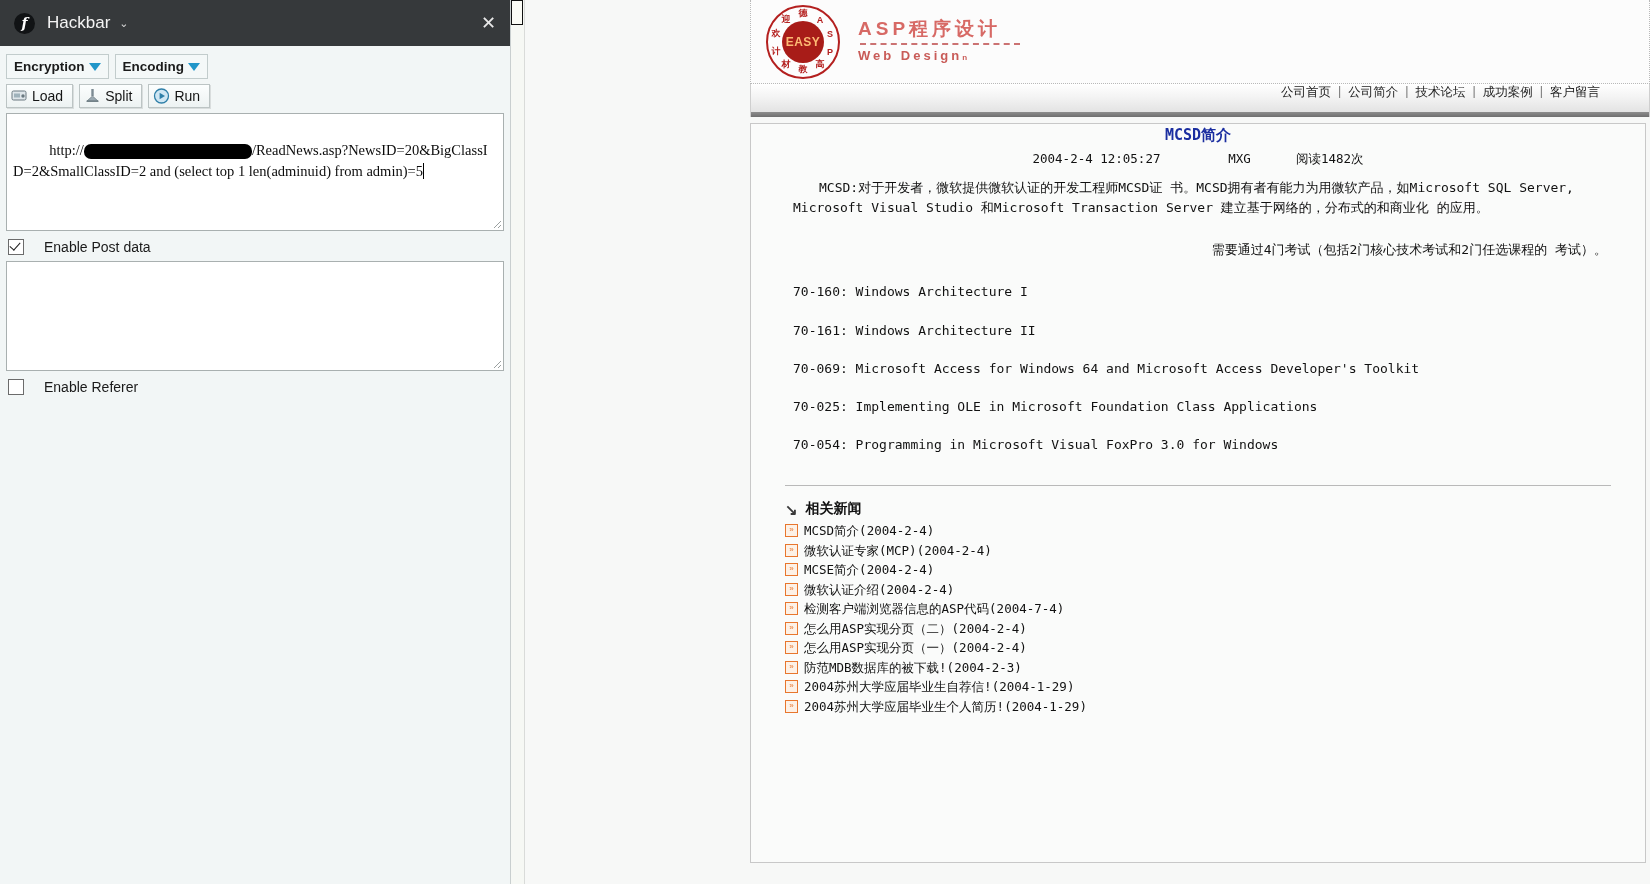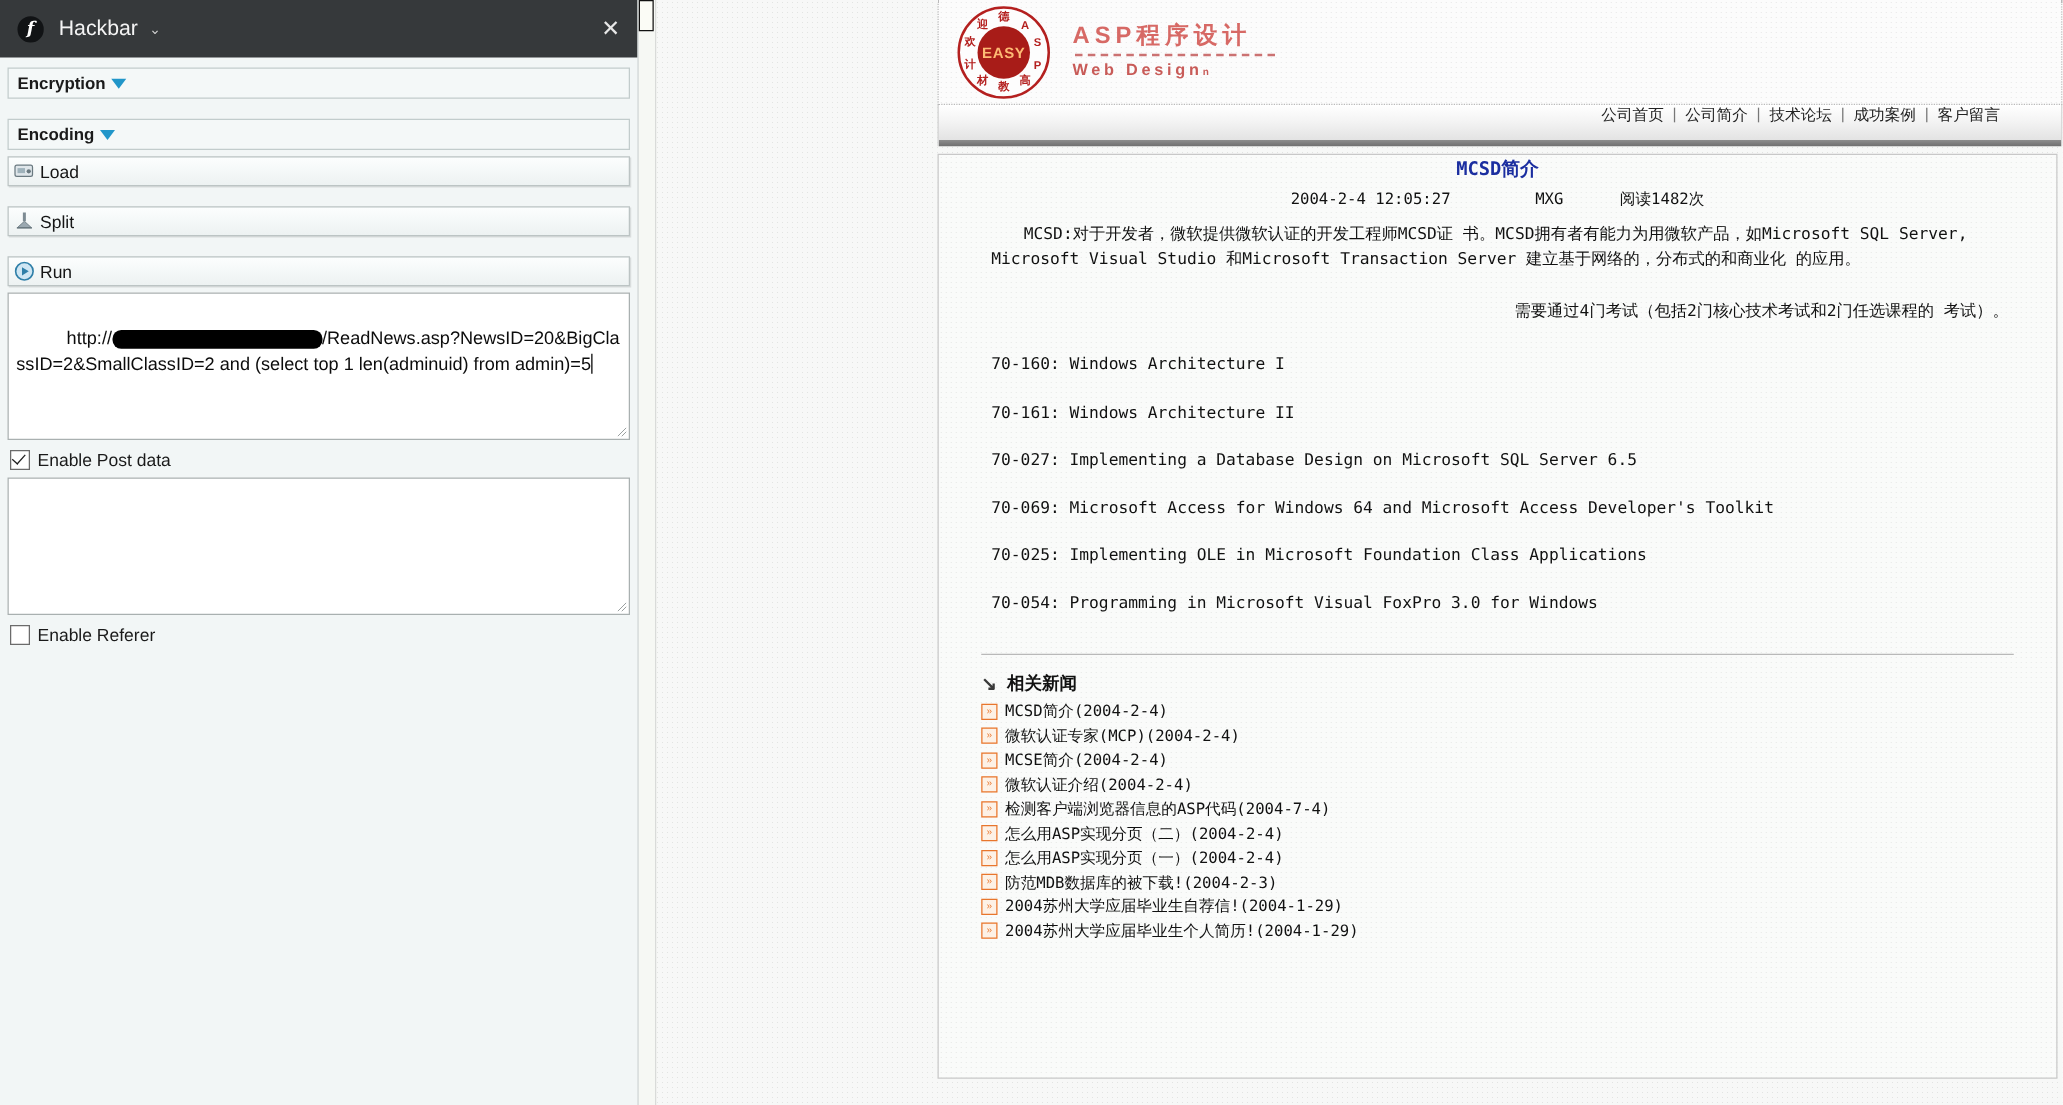--- a/index.html
+++ b/index.html
@@ -283,21 +283,21 @@
   .hb-close {
     margin-left: auto;
     font-size: 18px;
     color: #e8e8e8;
     cursor: pointer;
     line-height: 1;
   }
 
   .hb-body { padding: 8px 6px 0 6px; }
 
-  .hb-row { display: flex; gap: 16px; margin-bottom: 5px; flex-direction: column; }
+  .hb-row { display: flex; gap: 6px; margin-bottom: 5px; }
   .hb-dropdown {
     border: 1px solid #c2cccc;
     background: #f4f8f8;
     font-size: 13.5px;
     font-weight: bold;
     color: #1b1b1b;
     padding: 4px 7px;
     display: flex;
     align-items: center;
     gap: 4px;
@@ -330,21 +330,21 @@
     justify-content: center;
     flex: 0 0 auto;
   }
   .ico svg { display: block; }
 
   .hb-textarea {
     width: 100%;
     box-sizing: border-box;
     border: 1px solid #a9b0b0;
     background: #ffffff;
-    font-family: Liberation Sans, sans-serif;
+    font-family: Liberation Serif, serif;
     font-size: 14.5px;
     line-height: 21px;
     color: #0c0c0c;
     padding: 5px 6px;
     resize: none;
     outline: none;
     white-space: pre-wrap;
     overflow: hidden;
   }
   #url-box { height: 118px; margin-top: 3px; }
@@ -369,21 +369,21 @@
     width: 1px;
     height: 16px;
     background: #000;
     vertical-align: -3px;
     margin-left: 0px;
   }
 
   .chk-row {
     display: flex;
     align-items: center;
-    gap: 6px;
+    gap: 20px;
     margin: 8px 0 6px 2px;
     font-size: 14px;
     color: #1a1a1a;
     font-family: "Liberation Sans", sans-serif;
   }
   .chk {
     width: 14px; height: 14px;
     border: 1px solid #6b6b6b;
     background: #ffffff;
     position: relative;
@@ -482,21 +482,20 @@
     <div class="content-card">
       <div class="article-title">MCSD简介</div>
       <div class="article-meta">2004-2-4 12:05:27         MXG      阅读1482次</div>
 
       <div class="article-body">
         <div class="para-indent">MCSD:对于开发者，微软提供微软认证的开发工程师MCSD证 书。MCSD拥有者有能力为用微软产品，如Microsoft SQL Server, Microsoft Visual Studio 和Microsoft Transaction Server 建立基于网络的，分布式的和商业化 的应用。</div>
         <div class="para-indent" style="margin-top:22px;margin-bottom:22px;text-indent:3em;text-align:right;">需要通过4门考试（包括2门核心技术考试和2门任选课程的 考试）。</div>
 
         <div class="exam-line">70-160: Windows Architecture I</div>
         <div class="exam-line">70-161: Windows Architecture II</div>
-        <div class="exam-line">70-027: Implementing a Database Design on Microsoft SQL Server 6.5</div>
         <div class="exam-line">70-069: Microsoft Access for Windows 64 and Microsoft Access Developer's Toolkit</div>
         <div class="exam-line">70-025: Implementing OLE in Microsoft Foundation Class Applications</div>
         <div class="exam-line">70-054: Programming in Microsoft Visual FoxPro 3.0 for Windows</div>
       </div>
 
       <hr class="body-rule">
 
       <div class="related-head">
         <span class="arrow-icon">↘</span>
         <span>相关新闻</span>

